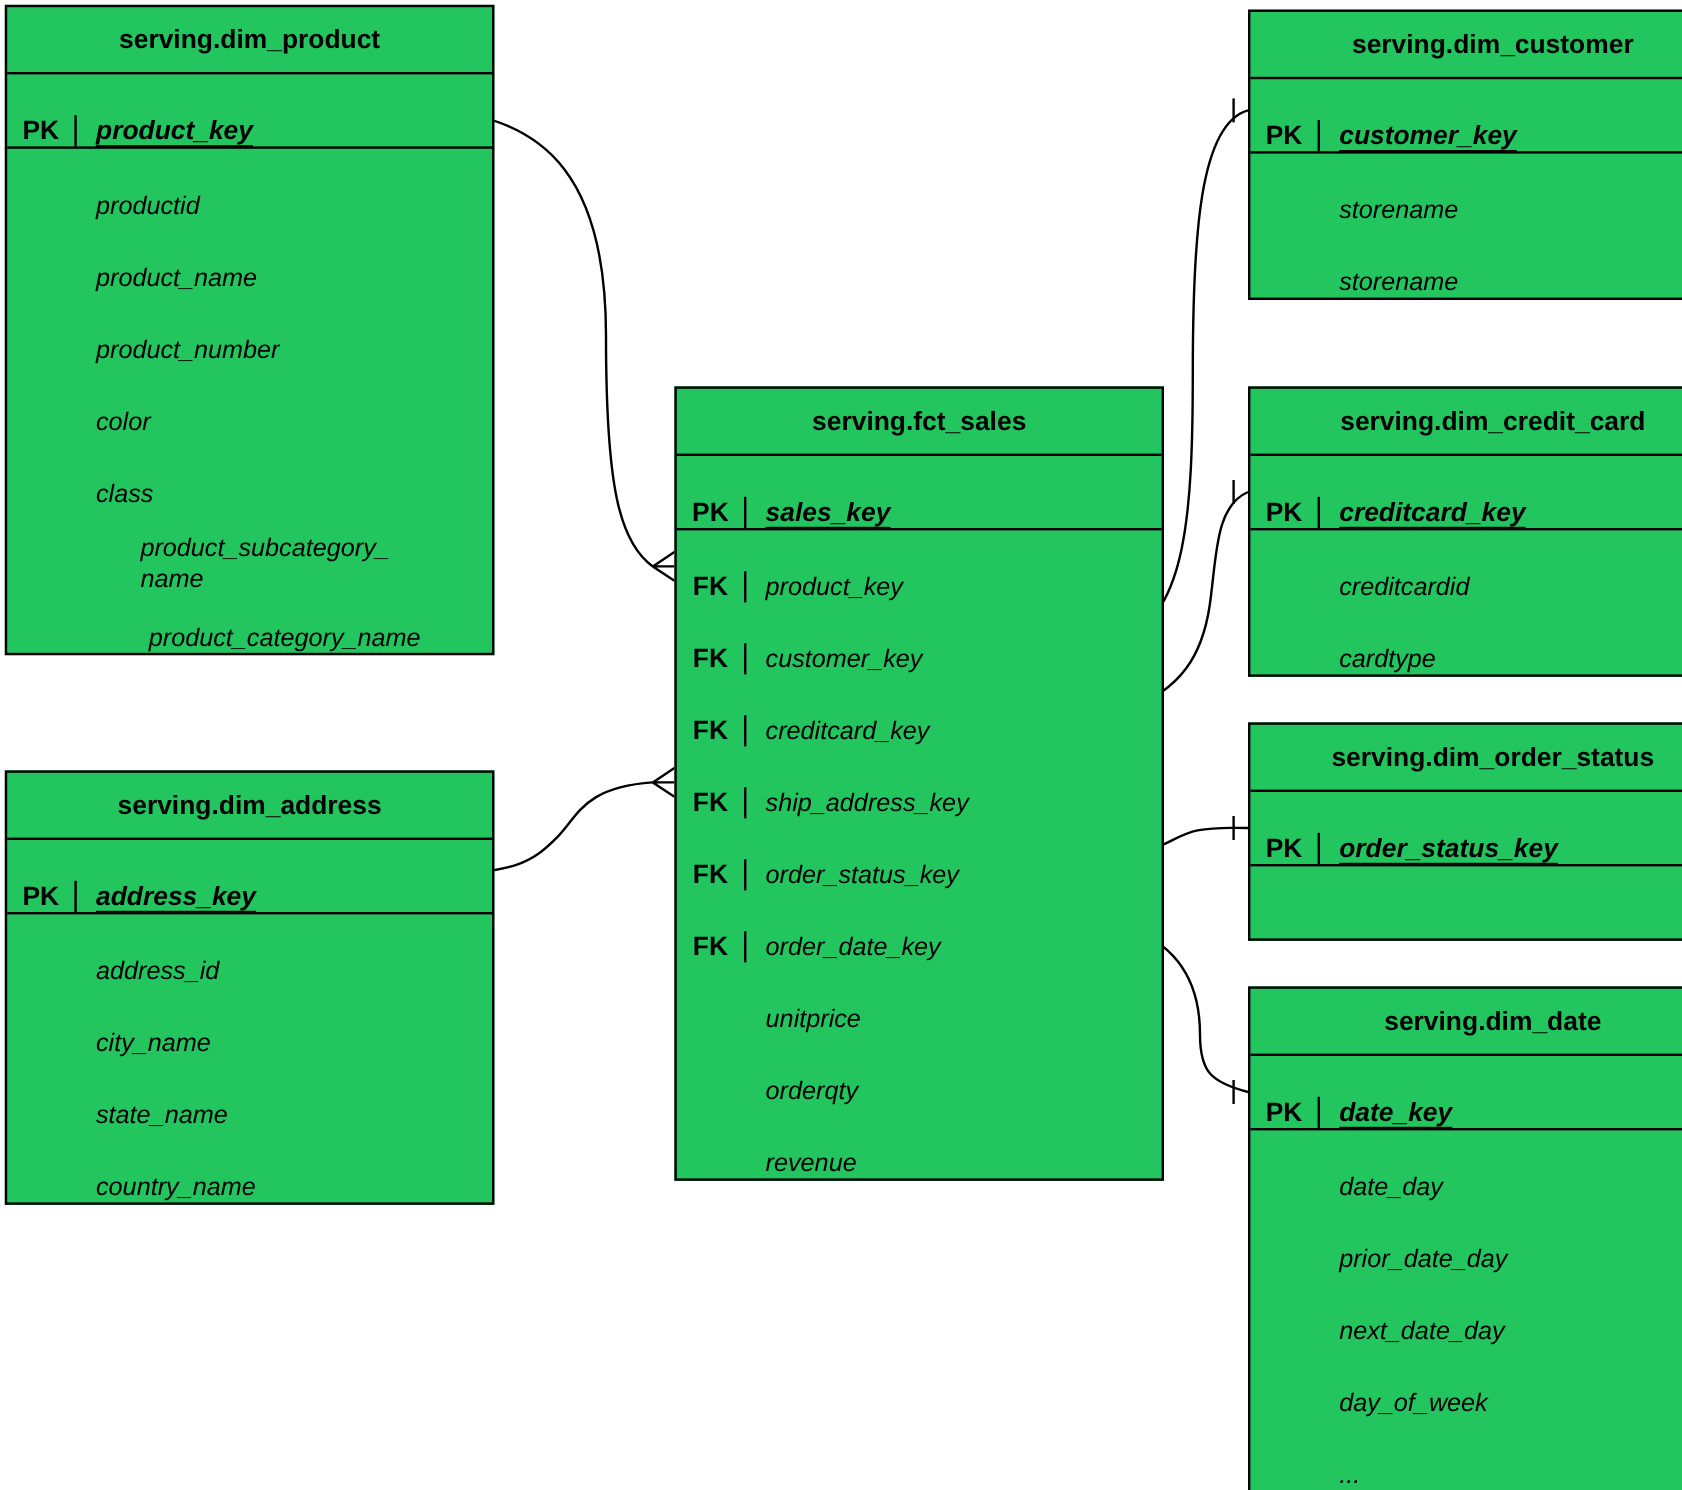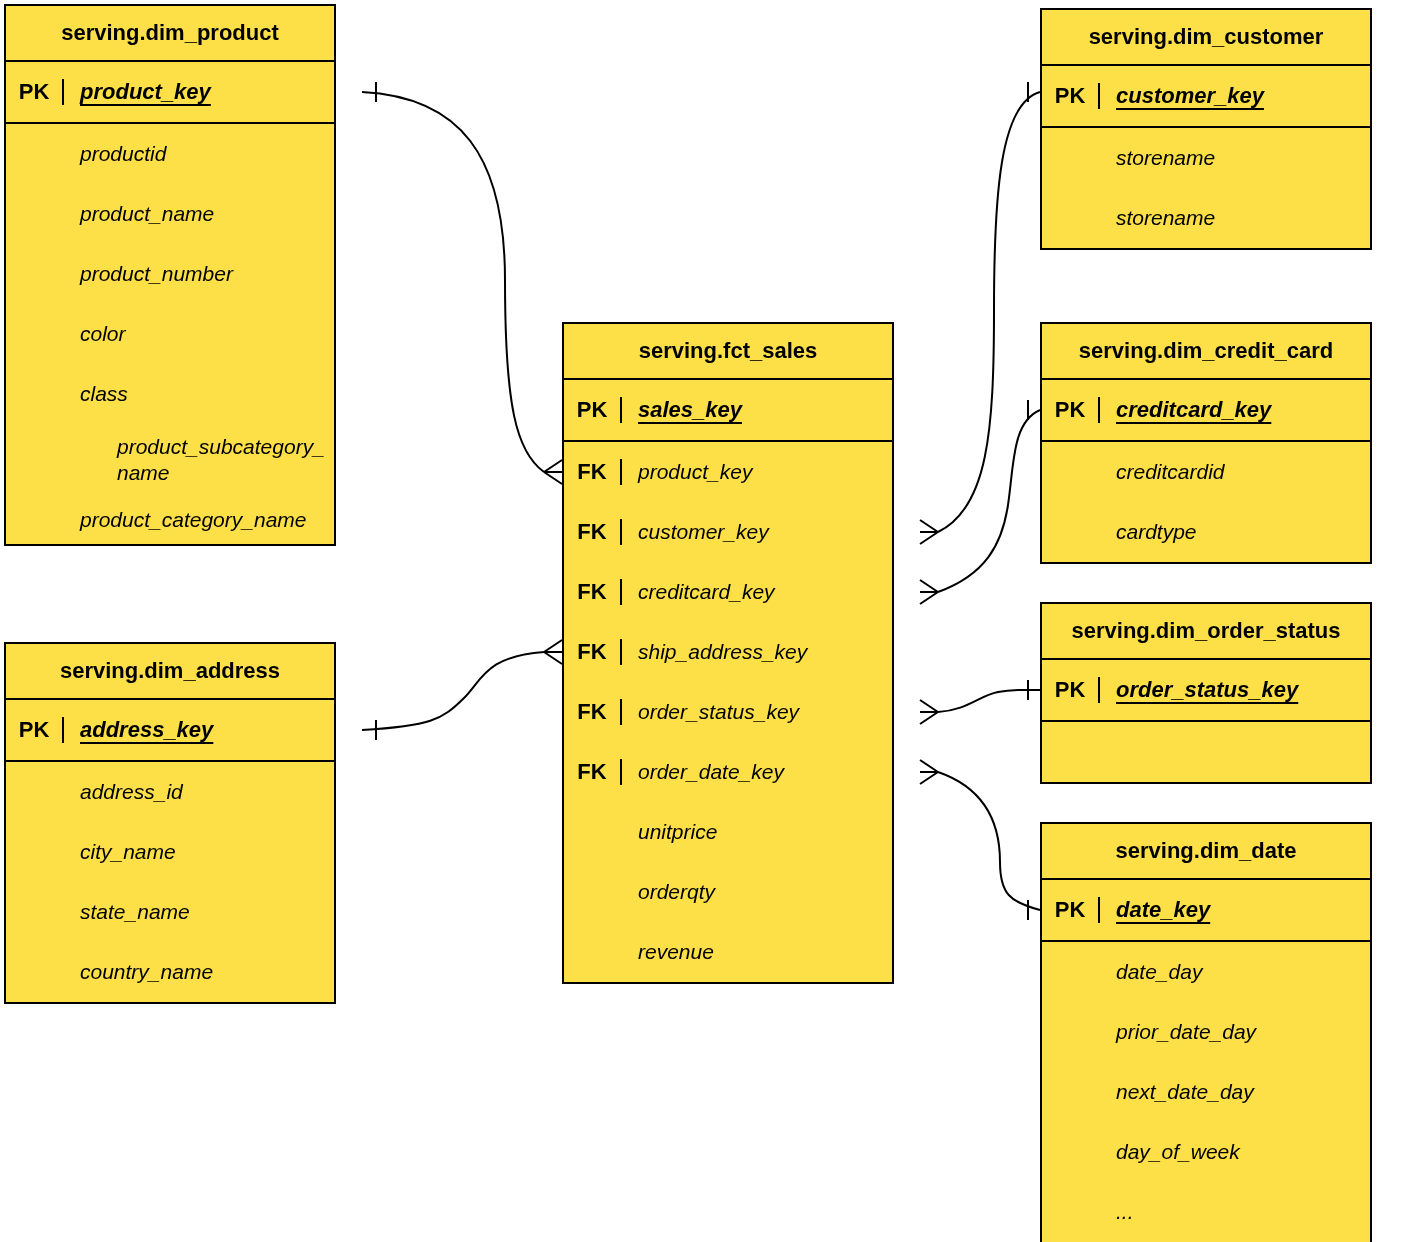--- a/index.html
+++ b/index.html
@@ -7,32 +7,32 @@
     position:relative;
     width:1402px;height:1242px;
     background:#ffffff;
     color:#000;
     font-family:"Liberation Sans", sans-serif;
     overflow:hidden;
   }
   #wires{position:absolute;left:0;top:0;pointer-events:none;}
   .entity{
     position:absolute;
-    width:332px;
-    background:#fde047;
+    width:408px;
+    background:#22c55e;
     border:2px solid #000;
     box-sizing:border-box;
   }
   .entity-title{
     height:54px;line-height:54px;
     text-align:center;
     font-weight:bold;font-size:22px;
     border-bottom:2px solid #000;
   }
-  .erow{display:flex;align-items:center;}
+  .erow{display:flex;align-items:flex-end;}
   .key-cell{
     flex:0 0 58px;width:58px;
     border-right:2px solid #000;
     display:flex;align-items:center;justify-content:center;
     font-size:22px;
     box-sizing:border-box;
     font-weight:bold;
   }
   .field-cell{
     flex:1;
@@ -45,21 +45,21 @@
   .pk-row .key-cell{font-weight:bold;}
   .pk-row .field-cell{
     font-weight:bold;font-size:22px;
     text-decoration:underline;
     text-decoration-thickness:2px;
     text-underline-offset:5px;
   }
   .row{height:60px;}
   .row-tall{height:72px;}
   .row-tall .field-cell{line-height:26px;white-space:pre-line;margin-left:37px;}
-  .row-short{height:48px;}
+  .row-short{height:48px;gap:44px;}
 
   .pos-dim-product{left:4px;top:4px;}
   .pos-dim-customer{left:1040px;top:8px;}
   .pos-fct-sales{left:562px;top:322px;}
   .pos-dim-credit-card{left:1040px;top:322px;}
   .pos-dim-order-status{left:1040px;top:602px;}
   .pos-dim-date{left:1040px;top:822px;}
   .pos-dim-address{left:4px;top:642px;}
 
   .wire{stroke:#000;stroke-width:2;fill:none;stroke-linejoin:round;stroke-linecap:butt;}

